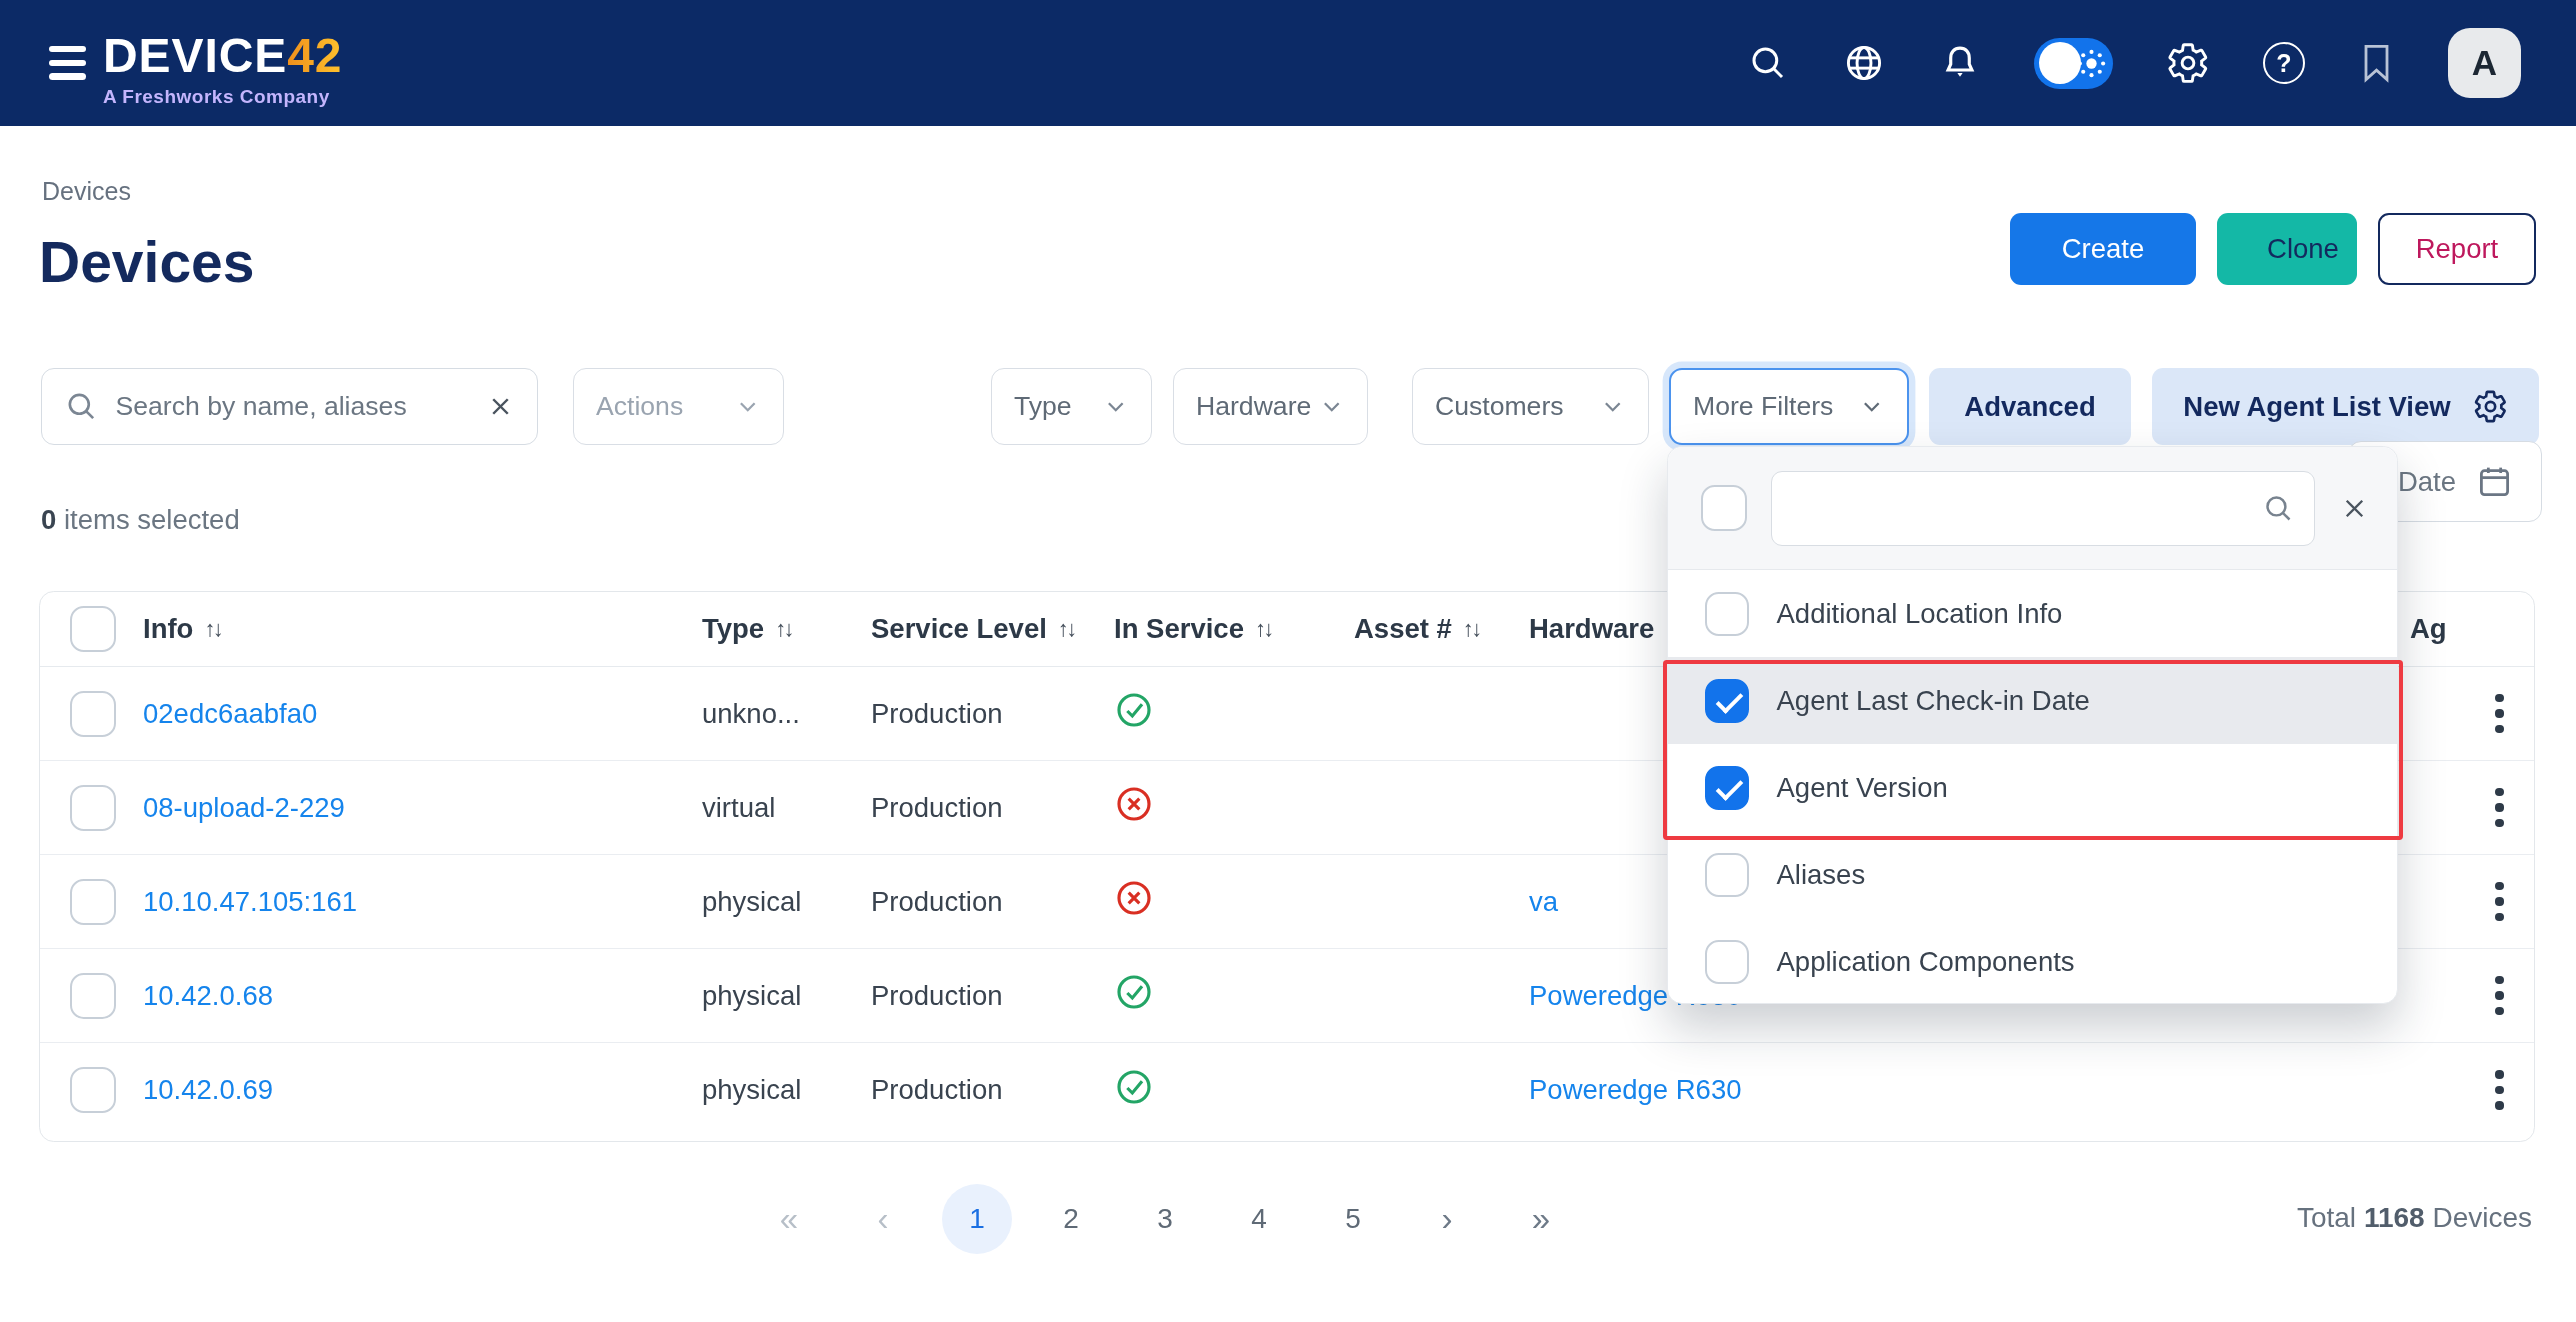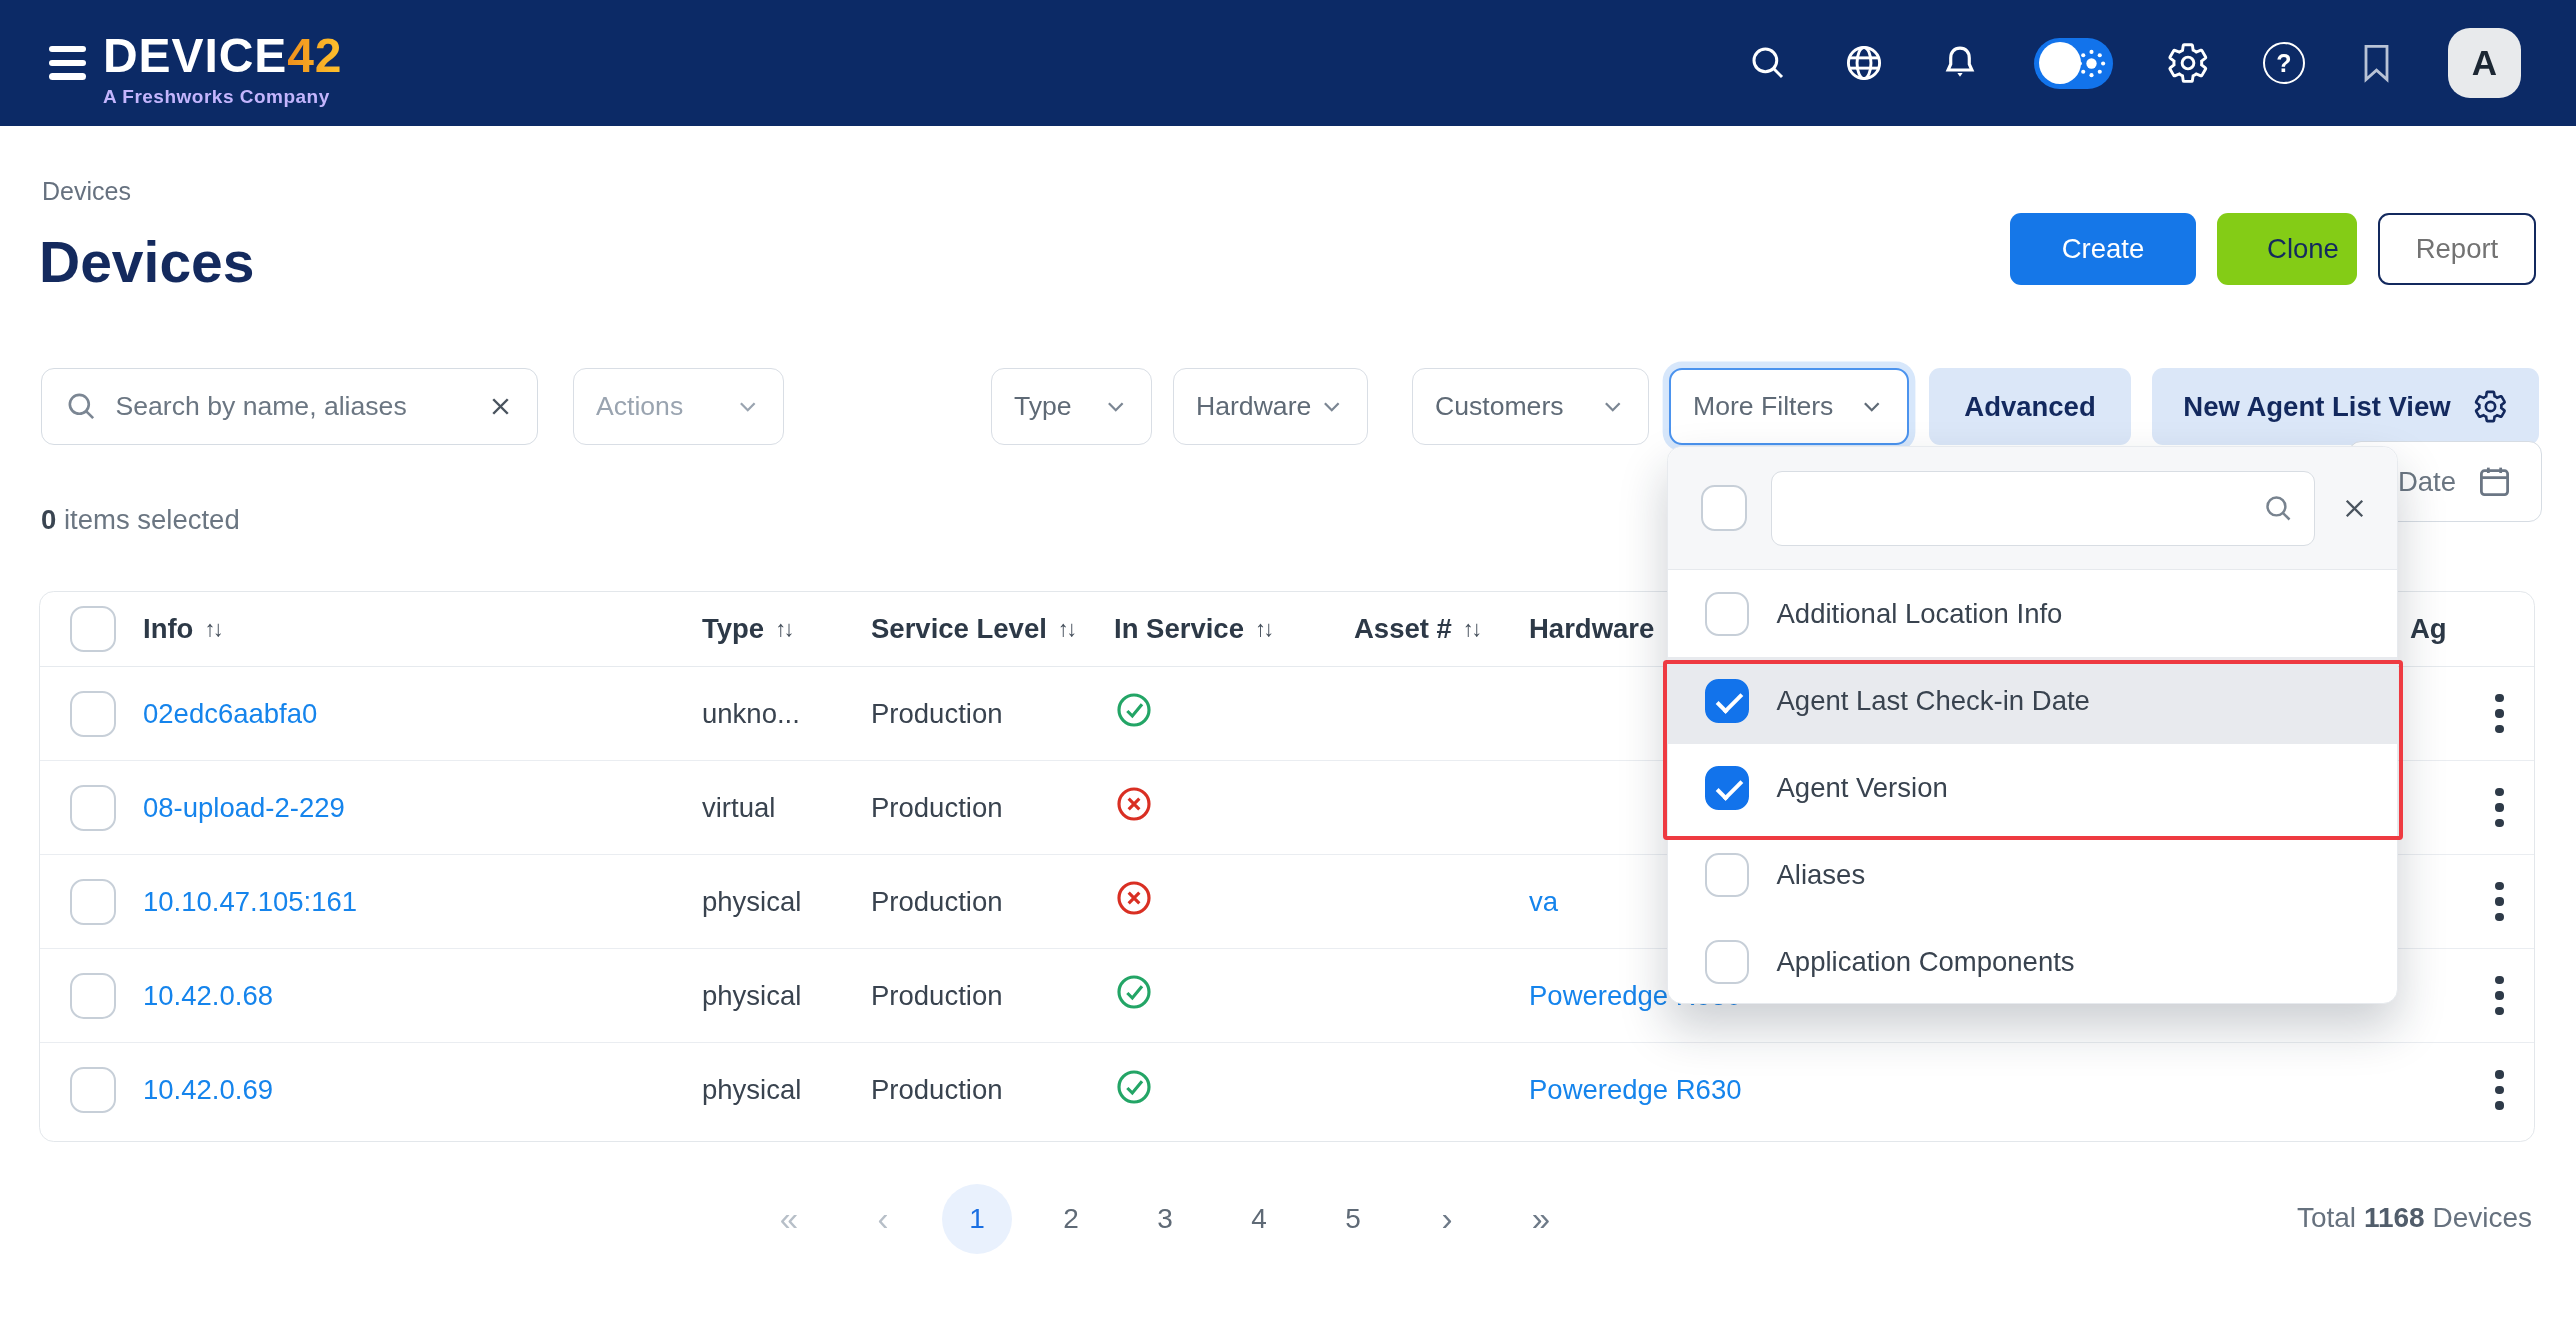--- a/index.html
+++ b/index.html
@@ -22,22 +22,22 @@
   .toggle svg { position:absolute; right:6.4px; top:10px; }
   .help-circle { width:42px; height:42px; border:2.3px solid #fff; border-radius:50%; display:flex; align-items:center; justify-content:center; color:#fff; font-size:25px; font-weight:bold; }
   .avatar { width:73px; height:70px; border-radius:22px; background:#e8eaec; display:flex; align-items:center; justify-content:center; font-size:35px; font-weight:bold; color:#1c2733; }
 
   
   .breadcrumb { position:absolute; left:42px; top:177px; font-size:25px; color:#66717f; }
   .page-title { position:absolute; left:39px; top:229px; font-size:57px; font-weight:bold; color:#142a5e; }
   .hdr-buttons { position:absolute; right:40px; top:213px; display:flex; gap:21px; }
   .btn { height:72px; border-radius:11px; display:flex; align-items:center; justify-content:center; font-size:27.5px; font-weight:500; cursor:pointer; border:none; font-family:inherit; }
   .btn-create { width:186px; background:#1577e8; color:#fff; }
-  .btn-clone  { width:140px; background:#84cc16; color:#13295e;padding-left:32px; }
-  .btn-report { width:158px; background:#fff; color:#737373; border:2.3px solid #13295e; }
+  .btn-clone  { width:140px; background:#14b8a6; color:#13295e;padding-left:32px; }
+  .btn-report { width:158px; background:#fff; color:#be185d; border:2.3px solid #13295e; }
 
   
   .search-box { position:absolute; left:41px; top:368px; width:497px; height:77px; border:1.8px solid #d6dce3; border-radius:13px; display:flex; align-items:center; padding:0 22px; gap:16.5px; background:#fff; }
   .search-box input { flex:1; border:none; outline:none; font-size:26.6px; color:#39434f; font-family:inherit; background:transparent; }
   .search-box input::placeholder { color:#6b7682; }
   .xglyph { cursor:pointer; display:flex; }
   .select-pill { position:absolute; top:368px; height:77px; border:1.8px solid #d9dee5; border-radius:13px; background:#fff; display:flex; align-items:center; justify-content:space-between; padding:8px 22px; font-size:26.6px; color:#5f6a76; cursor:pointer; }
   .sp-actions { left:573px; width:211px; color:#9aa4b0; }
   .sp-type { left:991px; width:161px; }
   .sp-hardware { left:1173px; width:195px; }

